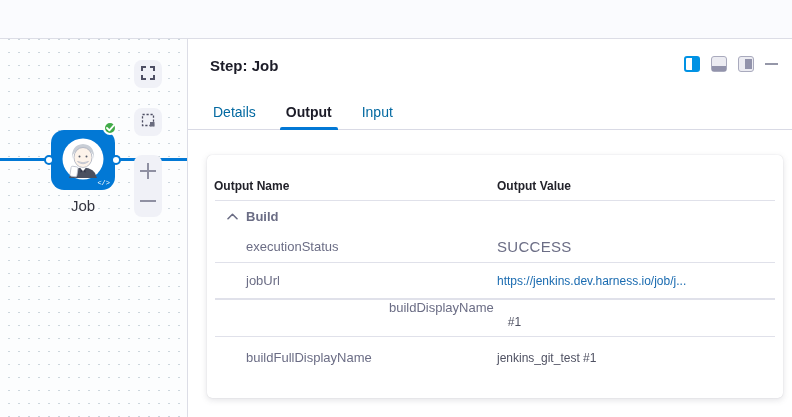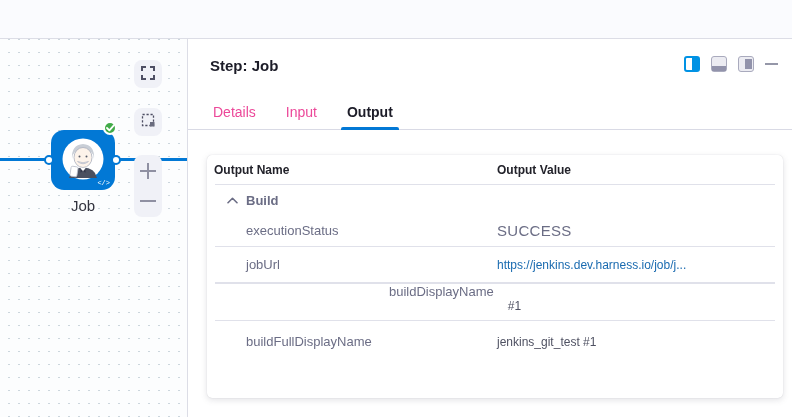--- a/index.html
+++ b/index.html
@@ -63,34 +63,34 @@
   .li-split-bottom .fill { position:absolute; left:0; bottom:0; width:14px;
     height:5px; background:#9293ab; }
   .li-drawer-right { border:1px solid #a9aabd; background:#ececf2; }
   .li-drawer-right .fill { position:absolute; right:1px; top:2px; width:7px;
     height:10px; background:#9293ab; }
   .li-minimize { width:13px; height:2px; background:#9597a8; cursor:pointer; }
 
   .tab-strip { position:absolute; left:0; top:55px; width:604px; height:36px;
     border-bottom:1px solid #d9dae5; padding-left:22px; display:flex;
     align-items:center; }
-  .tab { font-size:14px; color:#ec4899; margin-right:24px; cursor:pointer;
+  .tab { font-size:14px; color:#0369a1; margin-right:24px; cursor:pointer;
     position:relative; height:36px; display:flex; align-items:center;
     padding:0 3px; }
   .tab.active { color:#1c1c28; font-weight:700; }
   .tab.active::after { content:""; position:absolute; left:-3px; right:-3px;
     bottom:0; height:3px; background:#0278d5; border-radius:2px 2px 0 0; }
 
   
   .card { position:absolute; left:19px; top:116px; width:576px; height:243px;
     background:#fff; border-radius:5px;
     box-shadow:0 0 1px rgba(40,41,61,.2), 0 2px 6px rgba(96,97,112,.18); }
   .row { display:flex; align-items:center; }
   .divider { height:1px; background:#e0e1ea; margin:0 8px; }
-  .hdr-row { height:29px; padding-left:7px; }
+  .hdr-row { height:29px; padding-left:7px;margin-top:16px; }
   .hdr-cell { font-size:12px; font-weight:700; color:#22222a; }
   .cell-name { width:283px; }
   .hdr-row .cell-name { width:283px; }
   .group-row { height:30px; padding-left:19px;font-weight:bold; }
   .chevron-btn { border:none; background:none; width:12px; height:12px;
     display:flex; align-items:center; justify-content:center; cursor:pointer;
     padding:0; }
   .group-label { font-size:13px; color:#6b6d85; margin-left:8px; }
   .item-row { padding-left:39px; }
   .item-name { font-size:13px; color:#6b6d85; width:251px; }
@@ -182,22 +182,22 @@
         <span class="fill"></span>
       </div>
     <div class="li-box li-drawer-right">
         <span class="fill"></span>
       </div>
     <div class="li-minimize"></div>
   </div>
 
   <div class="tab-strip">
     <div class="tab">Details</div>
+    <div class="tab active">Output</div>
     <div class="tab">Input</div>
-    <div class="tab active">Output</div>
   </div>
 
   <div class="card">
     <div class="row hdr-row">
       <div class="hdr-cell cell-name">Output Name</div>
       <div class="hdr-cell">Output Value</div>
     </div>
     <div class="divider"></div>
 
     <div class="row group-row">

